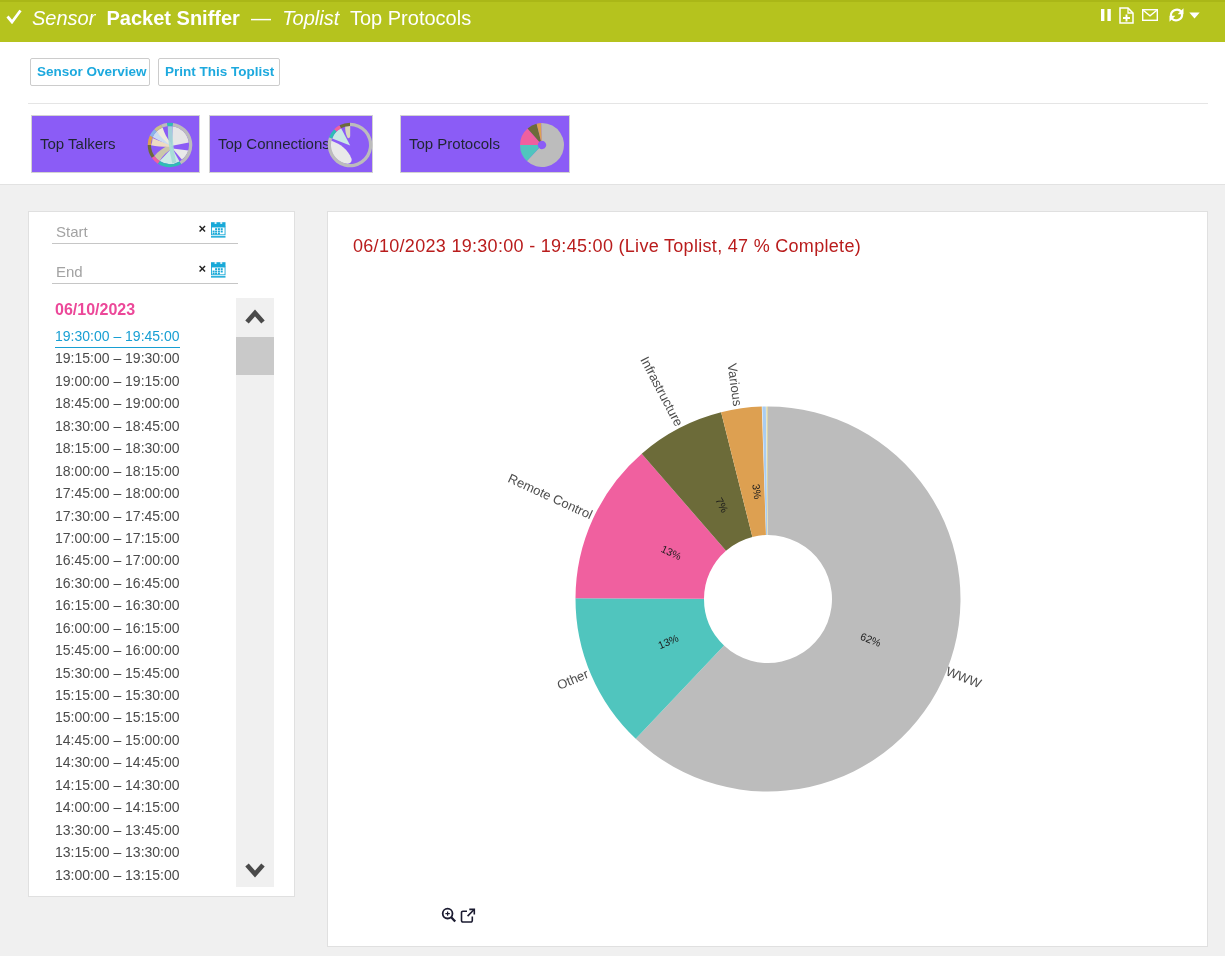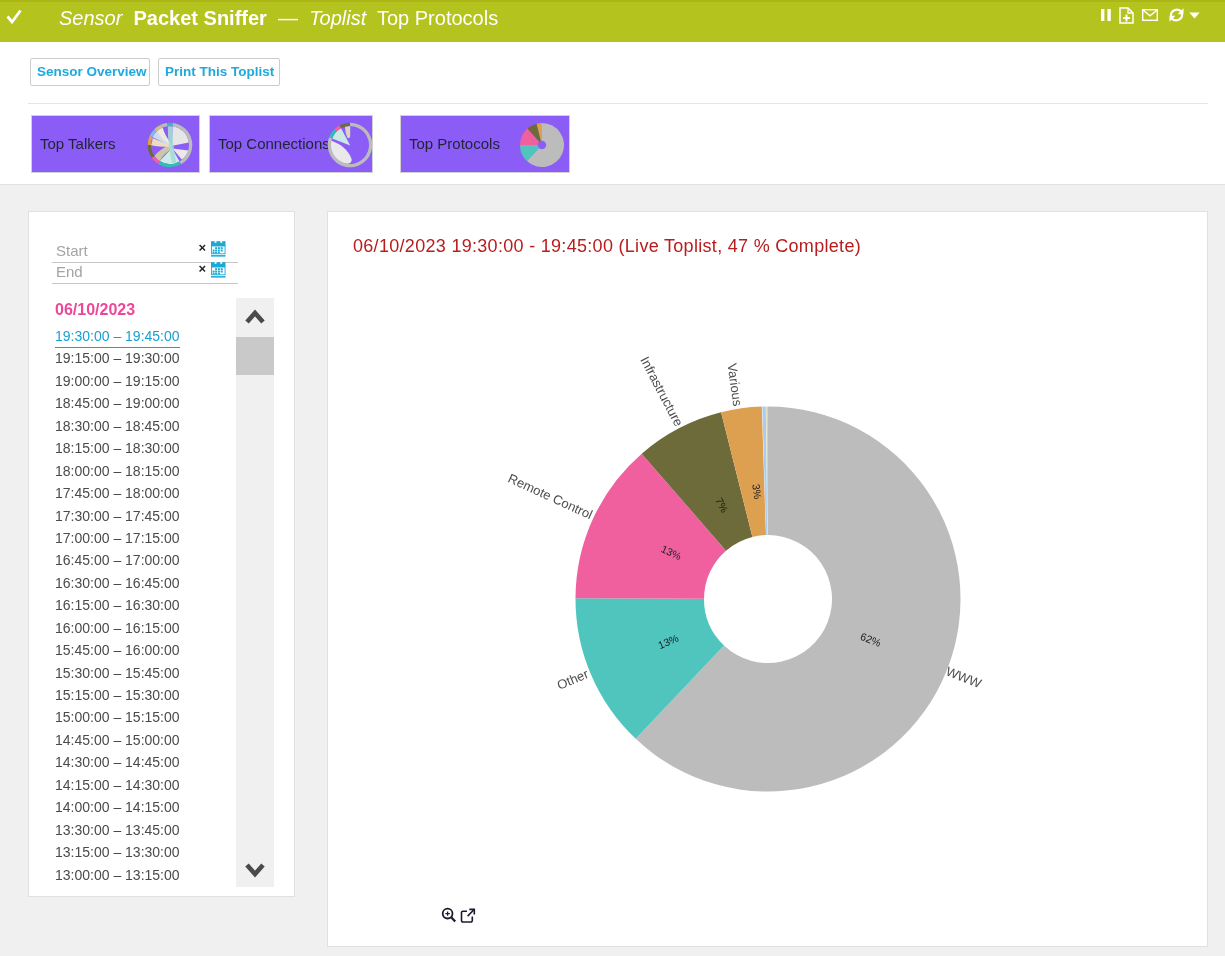--- a/index.html
+++ b/index.html
@@ -1,18 +1,18 @@
 <!DOCTYPE html>
 <html><head>
 <meta charset="utf-8">
 <style>
 html,body{margin:0;padding:0;background:#f0f0f0;font-family:"Liberation Sans",sans-serif;}
 .page{position:relative;width:1225px;height:956px;overflow:hidden;background:#f0f0f0;}
 .topbar{position:absolute;left:0;top:0;width:1225px;height:42px;background:#b5c31e;border-top:2px solid #aab717;box-sizing:border-box;}
-.tb-title{position:absolute;left:32px;top:0;height:42px;line-height:32px;color:#fff;font-size:20px;white-space:nowrap;margin-left:27px;}
+.tb-title{position:absolute;left:32px;top:0;height:42px;line-height:32px;color:#fff;font-size:20px;white-space:nowrap;}
 .tb-title .it{font-style:italic;}
 .tb-title .bd{font-weight:bold;}
 .whitehead{position:absolute;left:0;top:42px;width:1225px;height:142px;background:#fff;border-bottom:1px solid #e2e2e2;}
 .btn{position:absolute;top:16px;height:28px;line-height:26px;background:#fff;border:1px solid #ccc;border-radius:2px;color:#1da9de;font-weight:bold;font-size:13.5px;padding:0 6px;box-sizing:border-box;white-space:nowrap;text-align:right;}
 .hr1{position:absolute;left:28px;top:61px;width:1180px;height:0;border-top:1px solid #e5e5e5;}
 .tabcard{position:absolute;top:73px;height:58px;background:#8b5cf6;border:1px solid #d2d2d2;box-sizing:border-box;}
 .tabcard .lbl{position:absolute;left:8px;top:0;height:56px;line-height:56px;font-size:15px;color:#1f2532;white-space:nowrap;}
 .tabcard svg{position:absolute;top:5px;}
 .leftcard{position:absolute;left:28px;top:211px;width:267px;height:686px;background:#fff;border:1px solid #e0e0e0;box-sizing:border-box;}
 .inrow{position:absolute;left:23px;width:186px;height:30px;border-bottom:1px solid #c6c6c6;}
@@ -109,21 +109,21 @@
           <path d="M8.88,39.98 A22,22 0 0 1 2.00,23.92 L19.80,23.99 A4.2,4.2 0 0 0 21.11,27.05 Z" fill="#50c5be"></path>
           <path d="M2.00,23.92 A22,22 0 0 1 9.57,7.40 L21.24,20.83 A4.2,4.2 0 0 0 19.80,23.99 Z" fill="#f0609f"></path>
           <path d="M9.57,7.40 A22,22 0 0 1 18.64,2.66 L22.98,19.93 A4.2,4.2 0 0 0 21.24,20.83 Z" fill="#6c6b39"></path>
           <path d="M18.64,2.66 A22,22 0 0 1 23.35,2.01 L23.88,19.80 A4.2,4.2 0 0 0 22.98,19.93 Z" fill="#dda051"></path>
           <path d="M23.35,2.01 A22,22 0 0 1 23.69,2.00 L23.94,19.80 A4.2,4.2 0 0 0 23.88,19.80 Z" fill="#a9cdf0"></path>
           <path d="M23.69,2.00 A22,22 0 0 1 24.00,2.00 L24.00,19.80 A4.2,4.2 0 0 0 23.94,19.80 Z" fill="#d6d0a0"></path>
         </svg>
     </div>
   </div>
   <div class="leftcard">
-    <div class="inrow" style="top:23px;height:27px;">
+    <div class="inrow" style="top:4px;height:27px;">
       <span class="ph">Start</span>
         <span class="clr">×</span>
       <svg width="17" height="17" viewBox="0 0 17 17">
           <rect x="1" y="1.2" width="14.5" height="4.8" fill="#18a9d8"></rect>
           <rect x="4.6" y="1.2" width="1.9" height="1.6" fill="#fff"></rect>
           <rect x="10.3" y="1.2" width="1.9" height="1.6" fill="#fff"></rect>
           <rect x="1.45" y="6" width="13.6" height="7.8" fill="#fff" stroke="#18a9d8" stroke-width="0.9"></rect>
           <rect x="5.1" y="7.2" width="2" height="1.9" fill="#18a9d8"></rect>
           <rect x="7.9" y="7.2" width="2" height="1.9" fill="#18a9d8"></rect>
           <rect x="10.7" y="7.2" width="2" height="1.9" fill="#18a9d8"></rect>

